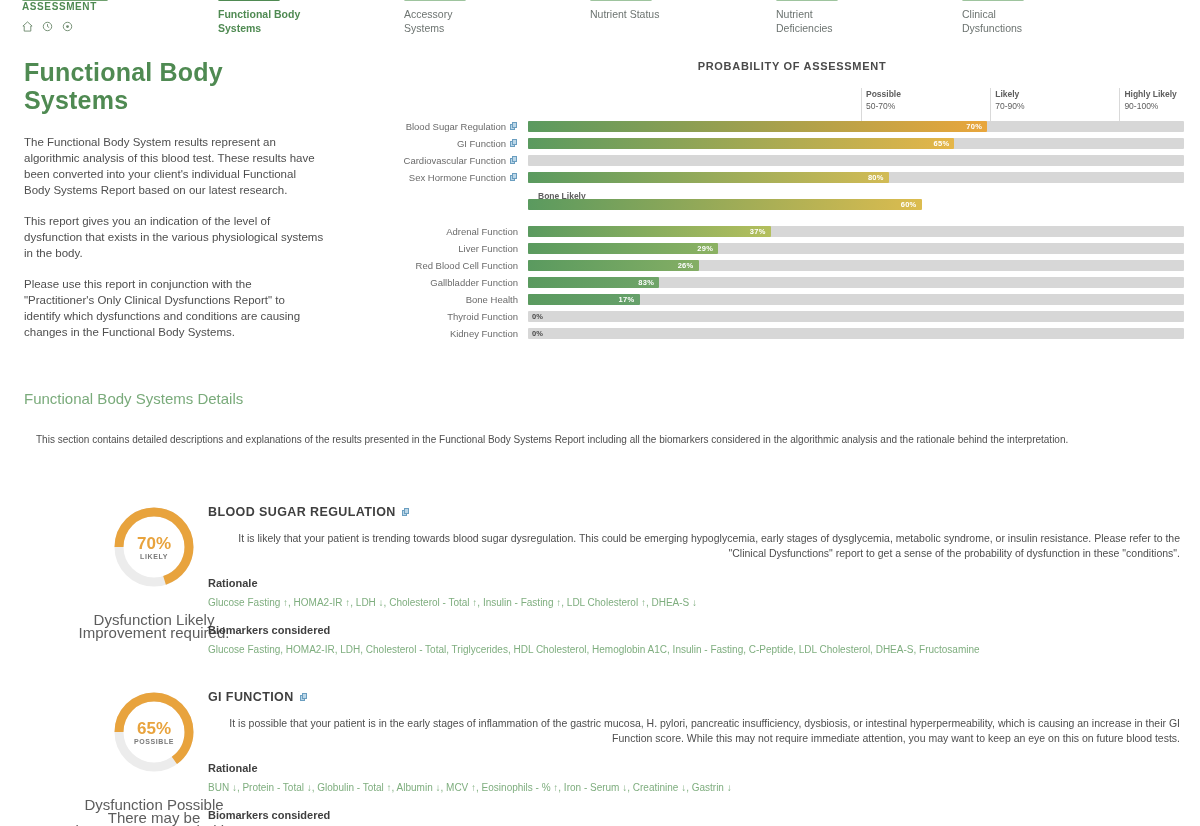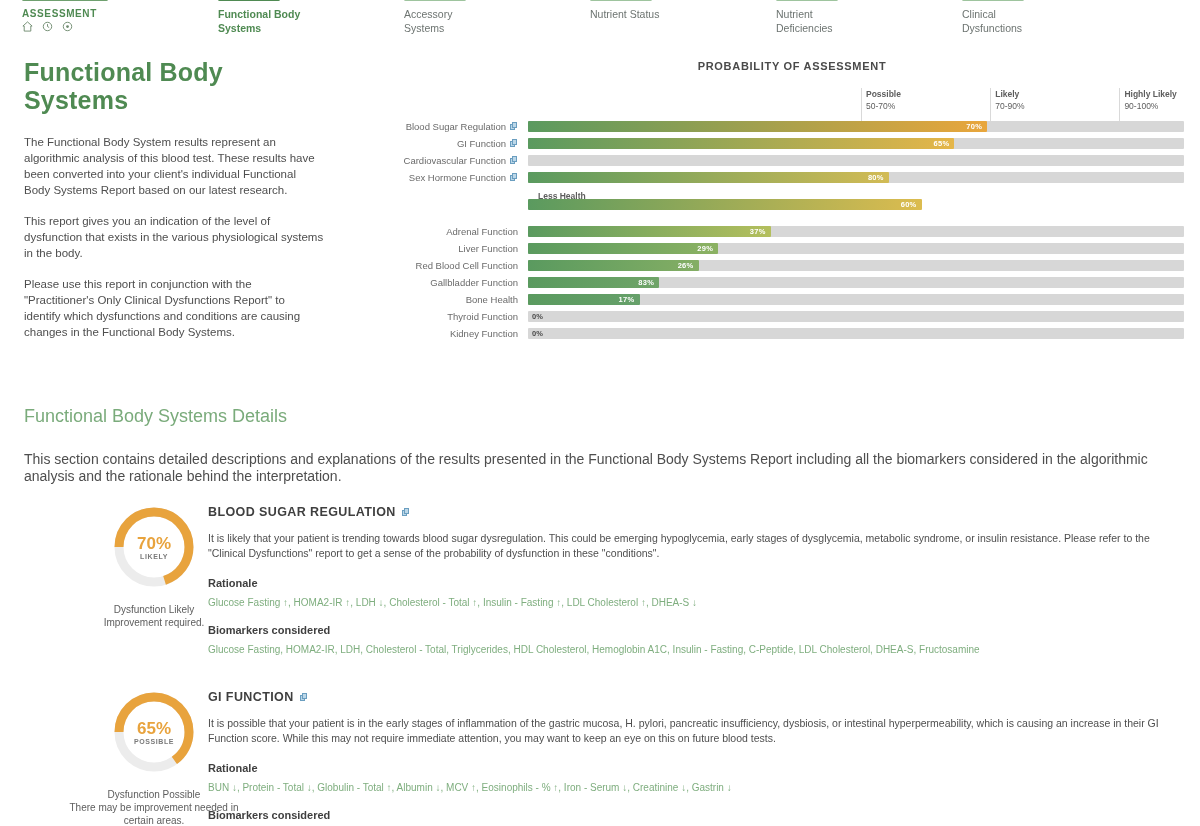--- a/index.html
+++ b/index.html
@@ -15,21 +15,20 @@
 
   
   .topnav {
     position: absolute; top: 0; left: 0; width: 1200px; height: 36px;
     display: flex; align-items: flex-start;
   }
   .nav-item {
     position: relative;
     font-size: 10.5px; line-height: 14px;
     color: #6d7471;
-    padding-top: 7px;
     letter-spacing: .2px;
   }
   .nav-item .bar {
     position: absolute; top: -2px; left: 0; height: 3px; width: 66px;
     background: #7aa87a; border-radius: 2px;
   }
   .nav-item.assessment {
     left: 22px; width: 180px;
     font-weight: bold; color: #4f8a52; letter-spacing: .6px;
     text-transform: uppercase; font-size: 10px;
@@ -103,51 +102,51 @@
   .copy-icon i {
     position: absolute; display: block; border: 1px solid #6a9ec0; background: #bcd7e8;
     width: 5px; height: 6px;
   }
   .copy-icon i.a { left: 0; top: 2px; }
   .copy-icon i.b { left: 2px; top: 0; }
 
   
   .details { position: absolute; top: 390px; left: 24px; width: 1156px; }
   .details h2 {
-    font-size: 18px; font-weight: normal; color: #7aab7b; margin: 16px 0 24px 0;
+    font-size: 15px; font-weight: normal; color: #7aab7b; margin: 0 0 24px 0;
   }
   .details .intro {
-    font-size: 14px; line-height: 17px; color: #4e4e4e; margin: 0;
+    font-size: 10px; line-height: 17px; color: #4e4e4e; margin: 12px;
     max-width: 1130px;
   }
 
   
   .block { position: absolute; left: 24px; width: 1156px; }
   .block.b1 { top: 505px; }
   .block.b2 { top: 690px; }
 
   .donut-wrap { position: absolute; left: 40px; top: 0; width: 180px; text-align: center; }
   .donut {
     position: relative; width: 84px; height: 84px; margin: 0 auto;
   }
   .donut svg { transform: rotate(-90deg); display: block; }
   .donut .inner {
     position: absolute; inset: 0; display: flex; flex-direction: column;
     align-items: center; justify-content: center;
   }
   .donut .pct { font-size: 17px; font-weight: bold; color: #e8a33d; line-height: 18px; }
   .donut .lab { font-size: 7px; font-weight: bold; color: #7a7a7a; letter-spacing: .6px; }
-  .donut-caption { margin-top: 14px; font-size: 10px; line-height: 13px; color: #5d5d5d; }
+  .donut-caption { margin-top: 24px; font-size: 15px; line-height: 13px; color: #5d5d5d; }
 
   .blk-body { position: absolute; left: 184px; top: 0; width: 972px; }
   .blk-title {
     font-size: 12.5px; font-weight: bold; color: #3f3f3f; letter-spacing: .4px;
     margin: 0 0 12px 0; display: flex; align-items: center; gap: 6px;
   }
-  .blk-desc { font-size: 10.5px; line-height: 15px; color: #4e4e4e; margin: 0 0 16px 0; }
+  .blk-desc { font-size: 10.5px; line-height: 15px; color: #4e4e4e; margin: 0 0 16px 0; text-align: right; }
   .blk-sub { font-size: 11px; font-weight: bold; color: #3f3f3f; margin: 0 0 6px 0; }
   .blk-list { font-size: 10px; line-height: 15px; color: #7fae7f; margin: 0 0 14px 0; }
 </style>
 </head>
 <body>
 
 <div class="page">
 
   <div class="topnav">
     <div class="nav-item assessment">
@@ -273,21 +272,21 @@
               <i class="a"></i>
               <i class="b"></i>
             </span>
           </div>
           <div class="track">
             <div class="fill" style="width: 55%; background: linear-gradient(90deg, rgb(90, 154, 95) 0%, rgb(210, 187, 85) 100%);">
               <span class="val">80%</span>
             </div>
           </div>
         </div>
-        <div class="lessLikely"><b>Less Health</b>&lt;50%</div>
+        <div class="lessLikely"><b>Bone Likely</b>&lt;50%</div>
         <div class="gap"></div>
         <div class="row">
           <div class="rlabel">
             <span>Adrenal Function</span>
           </div>
           <div class="track">
             <div class="fill" style="width: 37%; background: linear-gradient(90deg, rgb(90, 154, 95) 0%, rgb(180, 191, 93) 100%);">
               <span class="val">37%</span>
             </div>
           </div>

